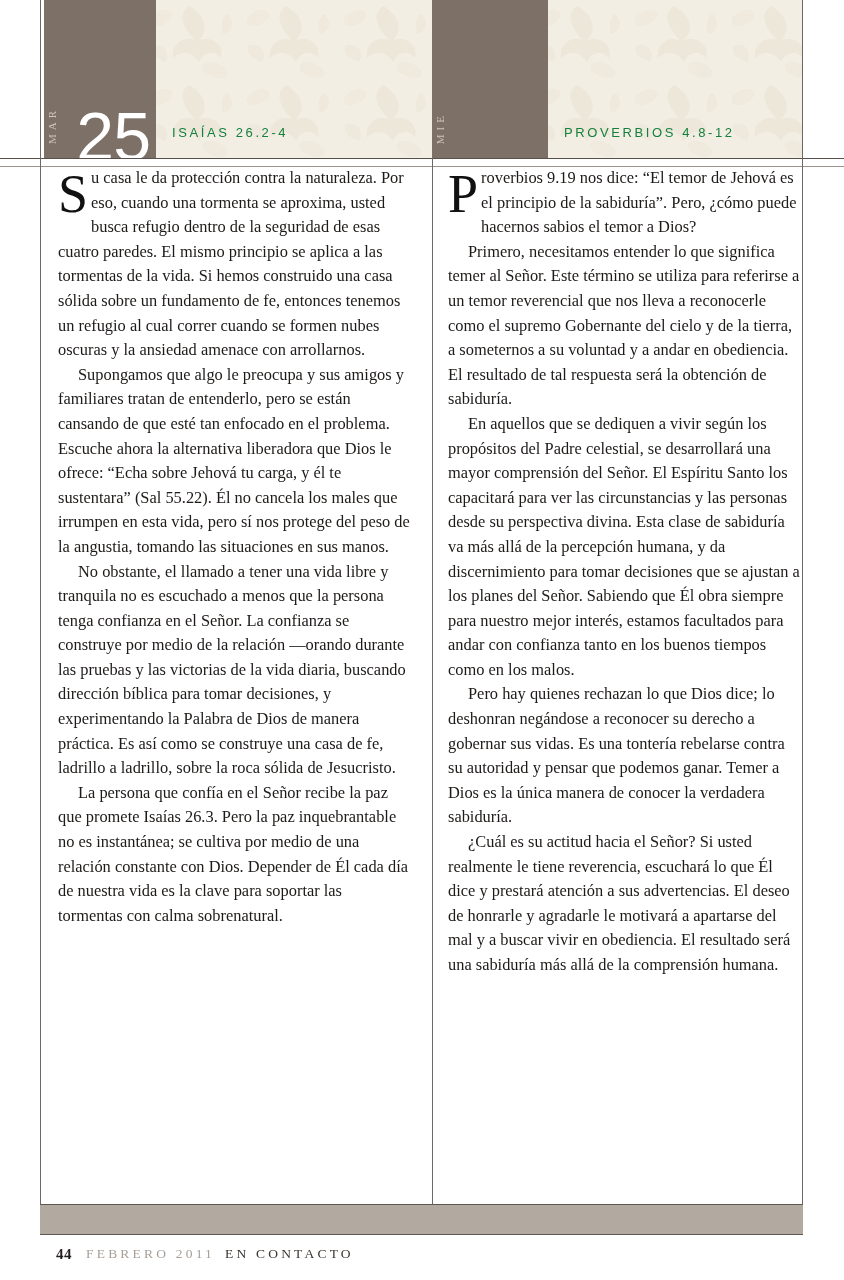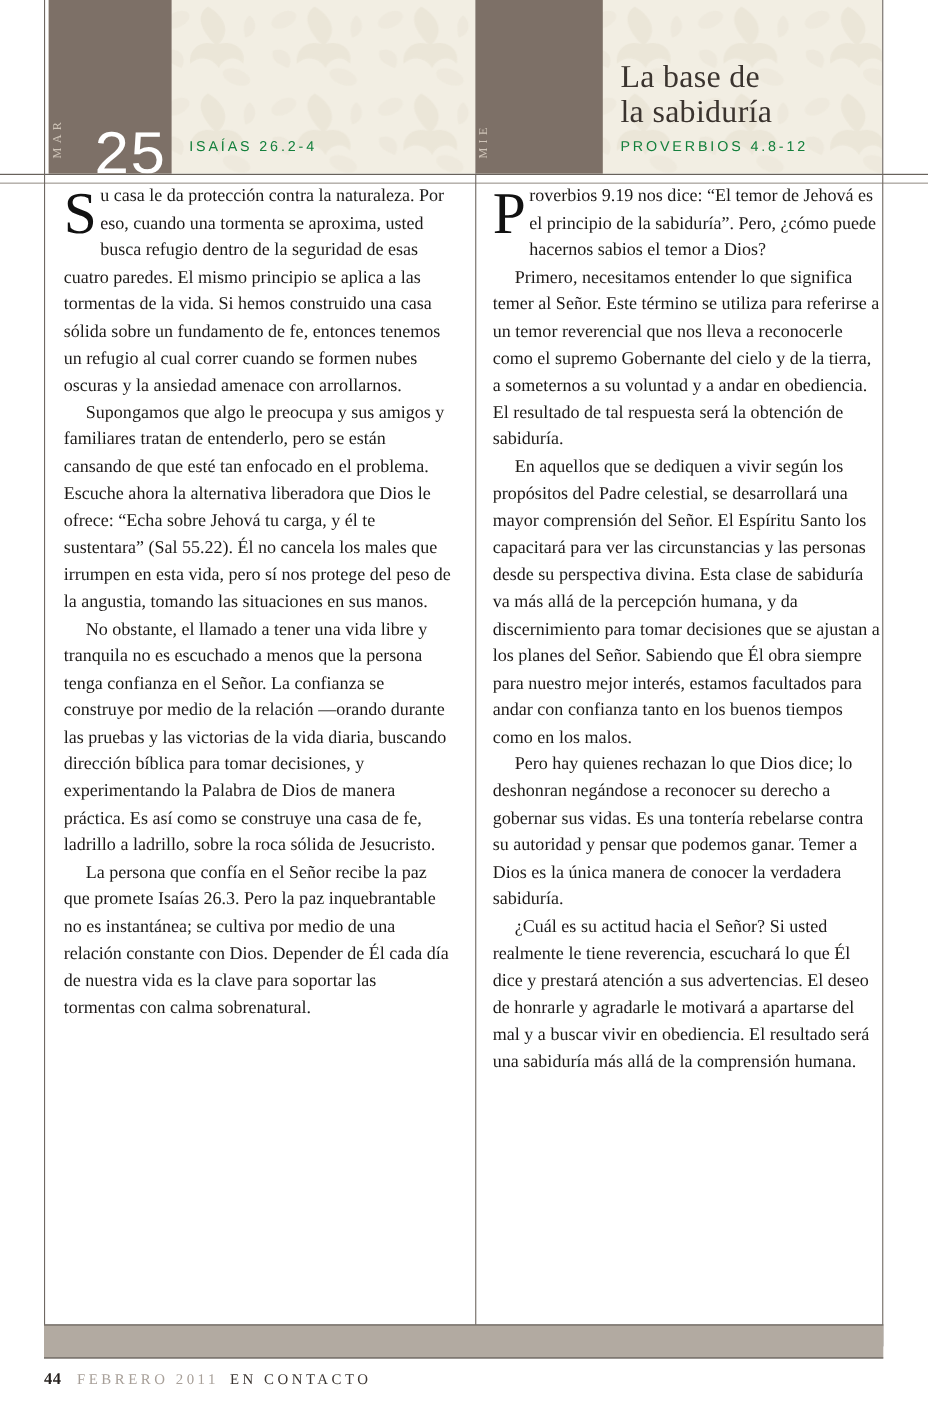--- a/index.html
+++ b/index.html
@@ -35,22 +35,22 @@
 
   .dow{
     position:absolute;left:2px;bottom:14px;width:26px;
     writing-mode:vertical-rl;transform:rotate(180deg);
     text-align:left;
     font-family:"Liberation Serif", serif;
     font-size:11px;letter-spacing:4px;color:#cfc4b8;
   }
   .daynum{
     position:absolute;right:6px;bottom:-12px;
-    font-family:Liberation Mono, monospace;
-    font-size:56px;line-height:1;color:#ffffff;
+    font-family:Liberation Sans, sans-serif;
+    font-size:68px;line-height:1;color:#ffffff;
     letter-spacing:-1px;
   }
 
   .hdr-text{position:absolute;left:128px;right:10px;bottom:18px;}
   .hdr-right .hdr-text{left:132px;}
   .title{
     font-family:"Liberation Serif", serif;
     font-size:29px;line-height:1.08;color:#3b342f;
     font-weight:400;letter-spacing:.3px;margin:0 0 7px 0;
     white-space:pre-line;
@@ -107,21 +107,21 @@
   }
 
   
   .footer{
     position:absolute;left:40px;top:1234px;width:780px;height:40px;
     display:flex;align-items:center;
   }
   .pageno{
     font-family:"Liberation Serif", serif;
     font-size:15px;font-weight:bold;color:#241f1c;
-    letter-spacing:.5px;margin-right:14px;
+    letter-spacing:.5px;margin-right:14px;margin-left:16px;
   }
   .foot-a{
     font-family:"Liberation Serif", serif;
     font-size:13.5px;letter-spacing:3.2px;color:#a79f98;
     margin-right:10px;
   }
   .foot-b{
     font-family:"Liberation Serif", serif;
     font-size:13.5px;letter-spacing:3.2px;color:#3a3430;
   }
@@ -160,22 +160,20 @@
     <div class="hdr hdr-right">
       <div class="cream">
         <svg class="damask" viewBox="0 0 370 158" preserveAspectRatio="none">
           <rect width="370" height="158" fill="url(#dmk1)"></rect>
         </svg>
       </div>
       <div class="datebox">
         <div class="dow">MIE</div>
       </div>
       <div class="hdr-text">
-        <h1 class="title">La base de
-la sabiduría</h1>
         <p class="ref">PROVERBIOS 4.8-12</p>
       </div>
     </div>
   </div>
 
   <div class="rule rule-h1"></div>
   <div class="rule rule-h2"></div>
   <div class="vrule vrule-left"></div>
   <div class="vrule vrule-mid"></div>
   <div class="vrule vrule-right"></div>

